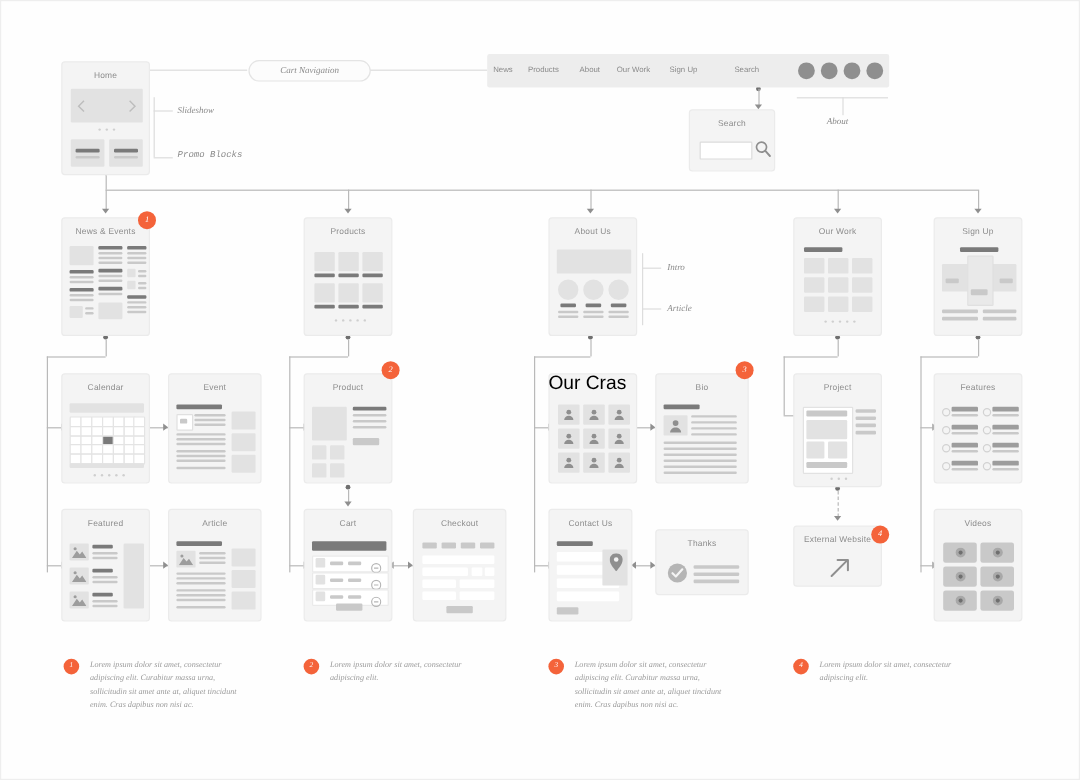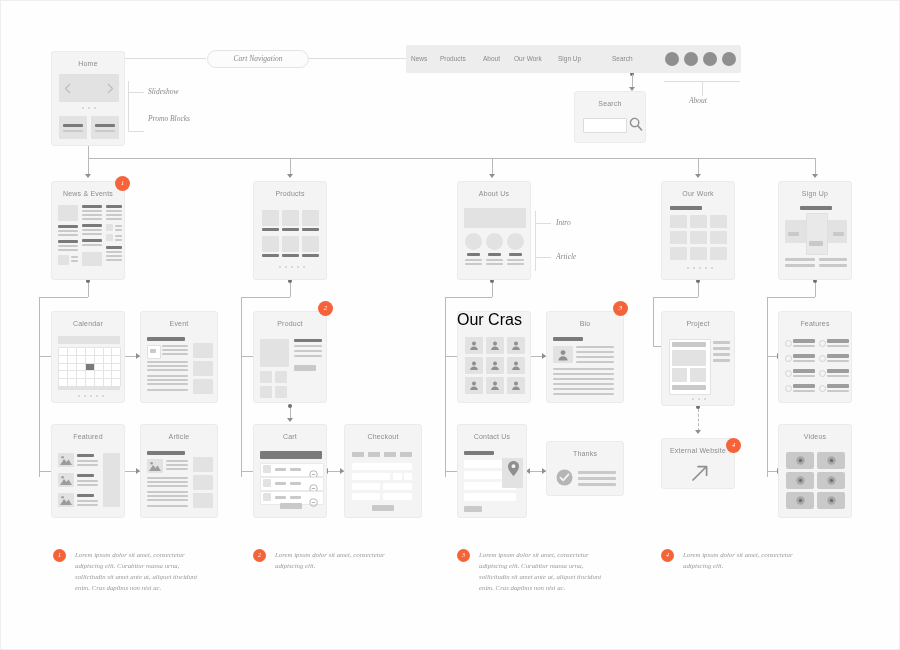--- a/index.html
+++ b/index.html
@@ -175,21 +175,21 @@
     <div class="blk" style="left:7px;top:64px;width:28px;height:23px;"></div>
     <div class="bar-d" style="left:11px;top:72px;width:20px;height:3px;"></div>
     <div class="bar-m" style="left:11px;top:78px;width:20px;height:2px;"></div>
     <div class="blk" style="left:39px;top:64px;width:28px;height:23px;"></div>
     <div class="bar-d" style="left:43px;top:72px;width:20px;height:3px;"></div>
     <div class="bar-m" style="left:43px;top:78px;width:20px;height:2px;"></div>
   </div>
 
   <div class="pill" style="left:206px;top:49px;width:100px;">Cart Navigation</div>
   <div class="anno" style="left:147px;top:86px;">Slideshow</div>
-  <div class="anno" style="left:147px;top:113px;">Promo Blocks</div>
+  <div class="anno" style="left:147px;top:125px;font-family:Liberation Mono, monospace;">Promo Blocks</div>
   <div class="anno" style="left:688px;top:95px;">About</div>
 
   <div id="navbar" style="left:405px;top:44px;width:335px;height:28px;">
     <div class="navitem" style="left:5px;">News</div>
     <div class="navitem" style="left:34px;">Products</div>
     <div class="navitem" style="left:77px;">About</div>
     <div class="navitem" style="left:108px;">Our Work</div>
     <div class="navitem" style="left:152px;">Sign Up</div>
     <div class="navitem" style="left:206px;">Search</div>
     <div class="soc" style="left:259px;"></div>

